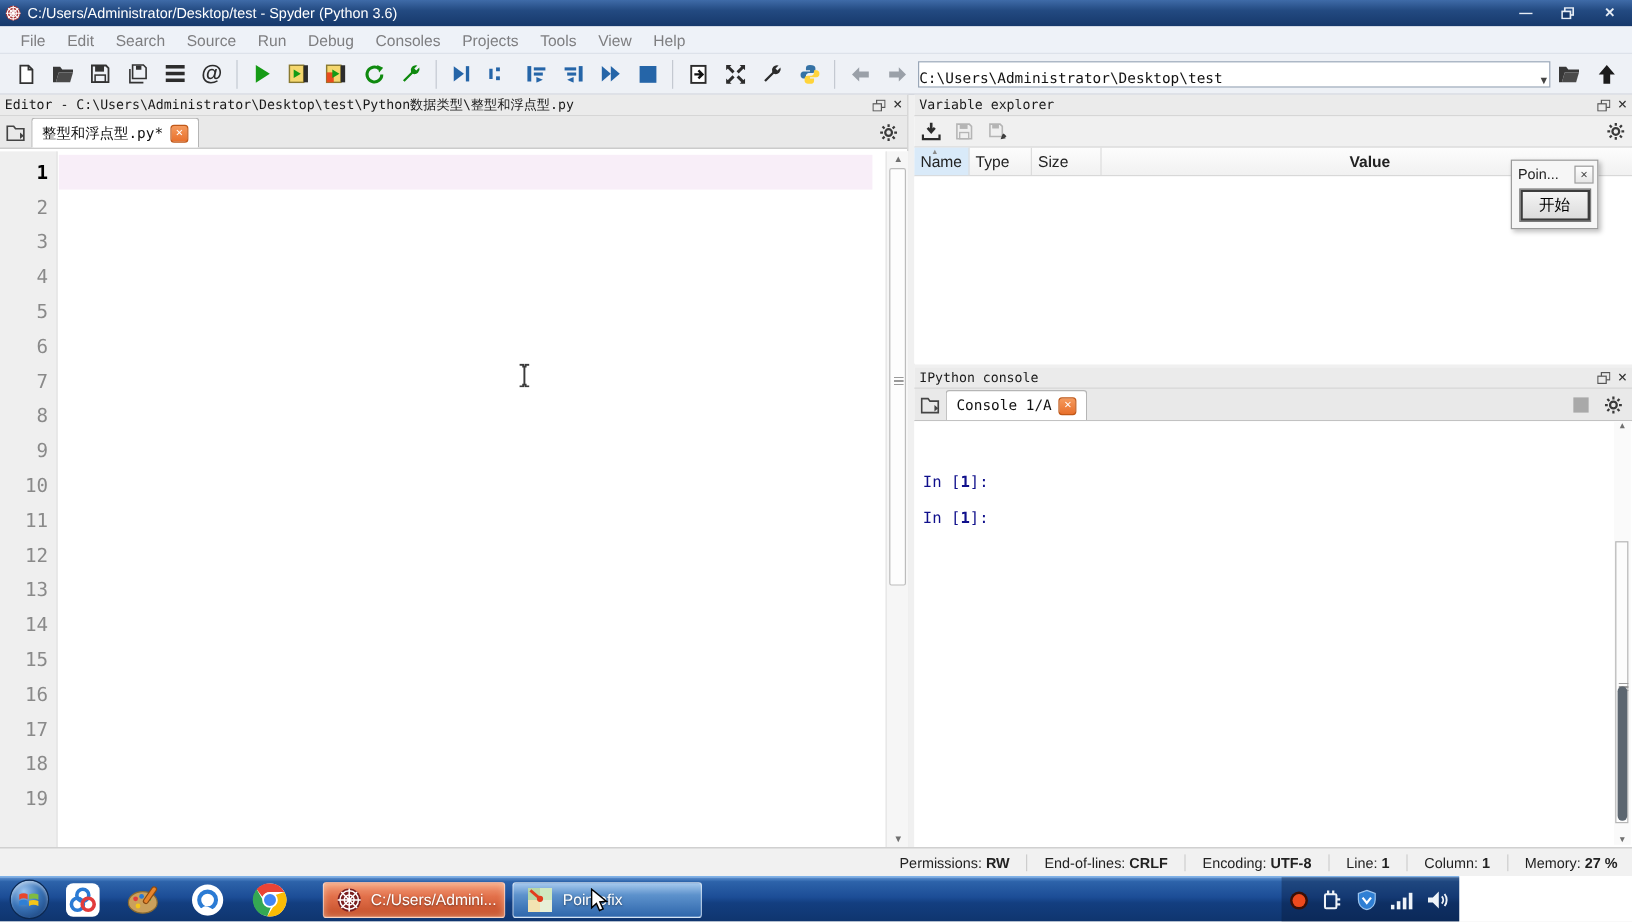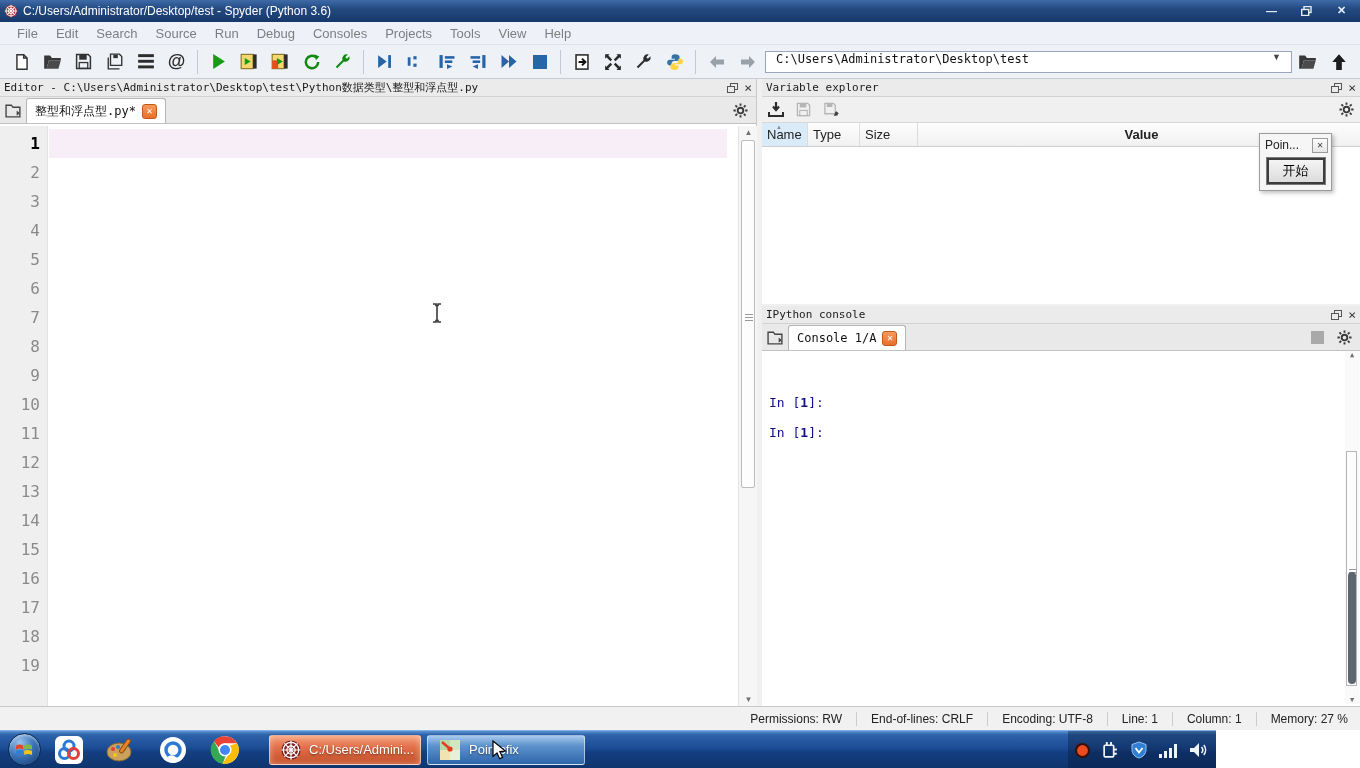--- a/index.html
+++ b/index.html
@@ -20,21 +20,21 @@
   .menubar { position:absolute; left:0; top:22px; width:1360px; height:23px;
     background:#eef2f8; border-bottom:1px solid #dde2ea; display:flex; align-items:center; padding-left:8px; }
   .menu-item { color:#7e7e80; font-size:13px; padding:2px 9px; }
 
   
   .toolbar { position:absolute; left:0; top:45px; width:1360px; height:34px;
     background:#eef1f6; border-bottom:1px solid #c6cbd4; display:flex; align-items:center; padding:0 6px; }
   .tbtn { width:31px; height:30px; display:flex; align-items:center; justify-content:center; flex:0 0 auto; }
   .tsep { width:1px; height:24px; background:#c4c9d1; margin:0 5px; flex:0 0 auto; }
   .addr-wrap { display:flex; align-items:center; flex:1 1 auto; margin-left:2px; }
-  .addr-box { flex:1 1 auto; height:22px; background:#fff; border:1px solid #9aa7b8; display:flex; align-items:flex-start; padding:0 10px; }
+  .addr-box { flex:1 1 auto; height:22px; background:#fff; border:1px solid #9aa7b8; display:flex; align-items:flex-end; padding:0 0; }
   .addr-text { font-family:"DejaVu Sans Mono", monospace; font-size:12px; color:#111; flex:1; }
   .addr-caret { color:#444; font-size:9px; }
 
   
   .workspace { position:absolute; left:0; top:79px; width:1360px; height:627px; background:#f0f0f0; }
   .panel-hdr { height:18px; background:#ebebeb; border-bottom:1px solid #d2d2d2;
     display:flex; align-items:center; font-family:"DejaVu Sans Mono", monospace; font-size:11px; color:#1a1a1a; padding:0 4px; }
   .hdr-btns { margin-left:auto; display:flex; align-items:center; gap:6px; }
   .hdr-x { font-size:13px; color:#333; line-height:10px; }
 
@@ -87,21 +87,21 @@
   .popup-titlebar { height:22px; display:flex; align-items:center; padding:0 3px 0 5px; font-size:12px; color:#222; }
   .popup-close { margin-left:auto; width:16px; height:15px; border:1px solid #9b9b9b; background:linear-gradient(#fefefe,#e6e6e6);
     font-size:8px; color:#444; display:flex; align-items:center; justify-content:center; }
   .popup-btn { margin:2px auto 0; width:58px; height:26px; border:2px solid #3c3c3c; outline:1px solid #7a7a7a; background:linear-gradient(#f4f4f4,#dcdcdc);
     font-size:13px; color:#000; display:flex; align-items:center; justify-content:center; }
 
   
   .statusbar { position:absolute; left:0; top:706px; width:1360px; height:24px; background:#f1f1f1;
     border-top:1px solid #c8c8c8; display:flex; align-items:center; justify-content:flex-end; font-size:12px; color:#222; padding-right:10px; }
   .sb-item { padding:0 14px; white-space:nowrap; }
-  .sb-item b { font-weight:normal; }
+  .sb-item b { font-weight:bold; }
   .sb-sep { width:1px; height:14px; background:#cdcdcd; }
 
   
   .taskbar { position:absolute; left:0; top:730px; width:1216px; height:38px;
     background:linear-gradient(#5f93d2 0%, #2d63aa 10%, #1c4d96 45%, #133e80 58%, #0f356e 100%);
     border-top:1px solid #7fb2e8; display:flex; align-items:center; }
   .tray-shade { position:absolute; right:0; top:0; width:148px; height:38px; background:rgba(5,20,50,.35); }
   .start-orb { width:38px; height:36px; margin-left:5px; display:flex; align-items:center; justify-content:center; }
   .orb { width:33px; height:33px; border-radius:50%;
     background:radial-gradient(circle at 35% 28%, #9cc4ee 0%, #3a74b8 45%, #13356b 100%);

